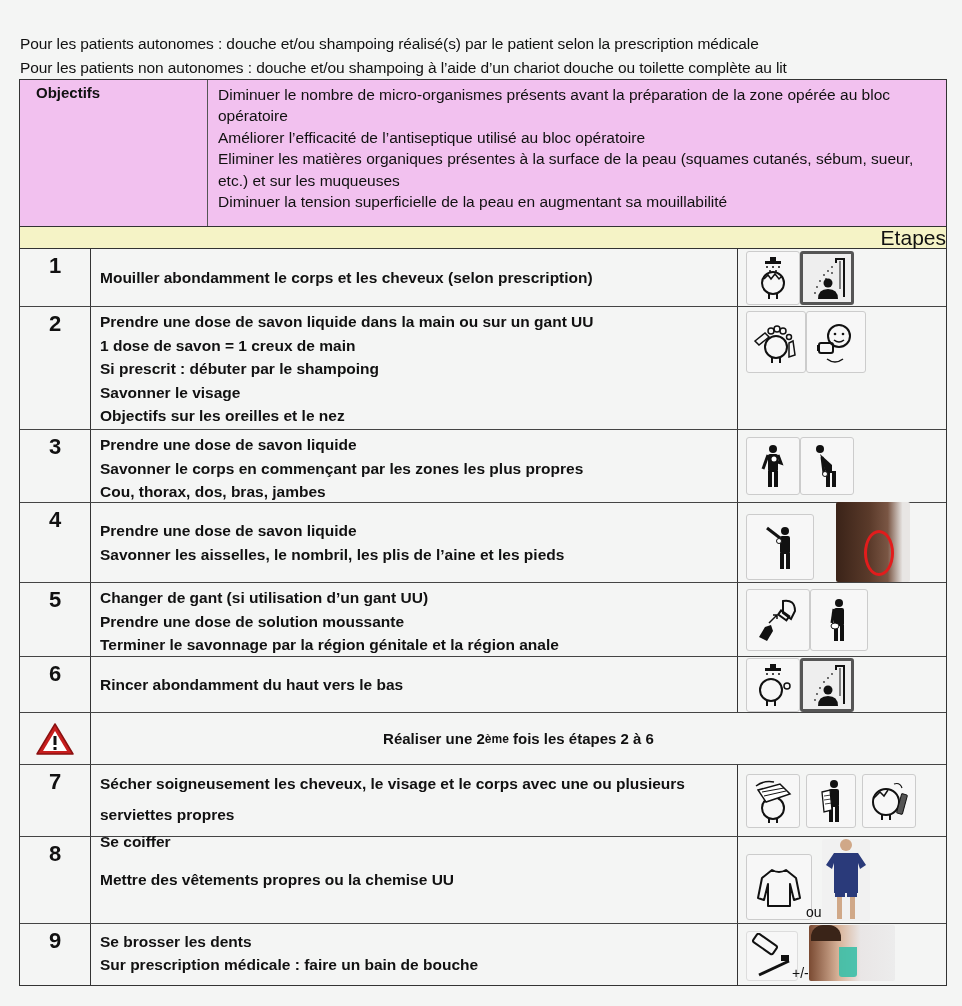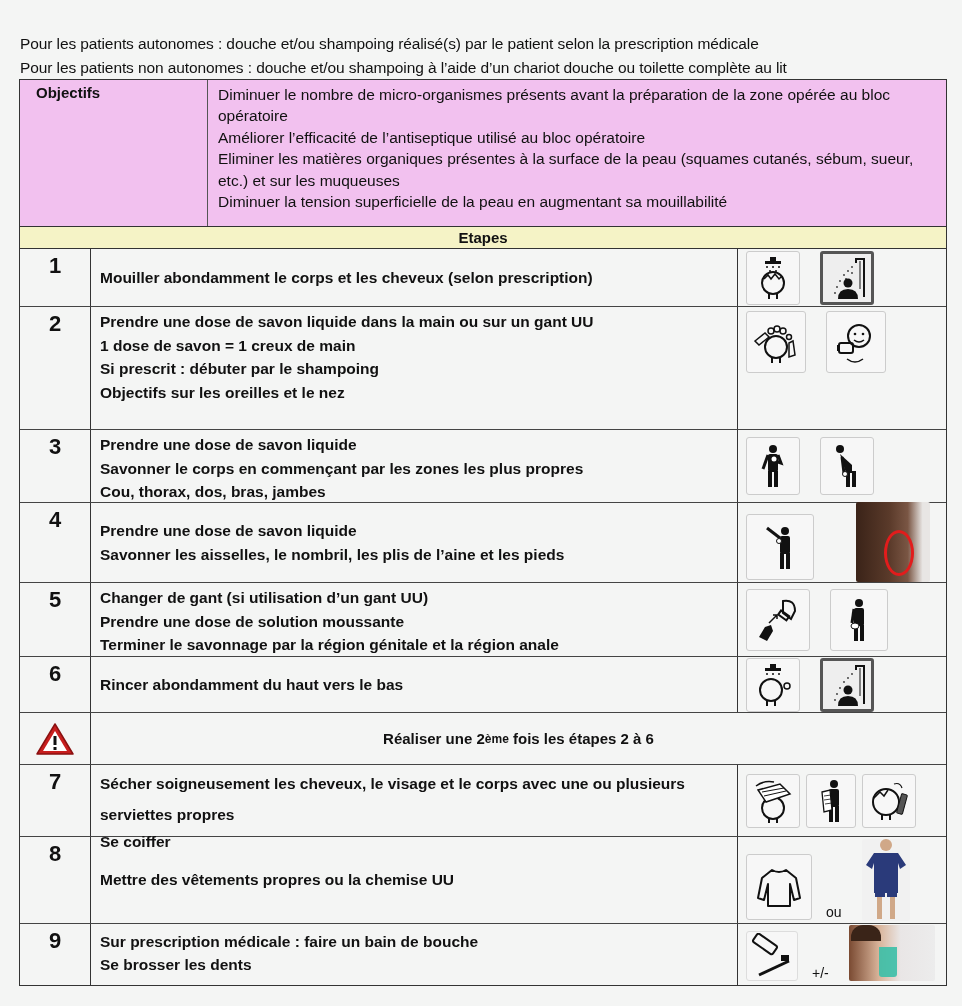--- a/index.html
+++ b/index.html
@@ -8,28 +8,28 @@
     font-family:"Liberation Sans", sans-serif; color:#111;
   }
   .intro { position:absolute; left:20px; font-size:15.5px; letter-spacing:-0.1px; white-space:nowrap;margin-top:24px; }
   .intro1 { top:11px; }
   .intro2 { top:35px; }
 
   .tbl { position:absolute; left:19px; top:79px; width:928px; border:1.5px solid #333; box-sizing:border-box; }
   .obj { display:flex; background:#f2c1ef; border-bottom:1px solid #333; height:147px; box-sizing:border-box;padding-left:6px; }
   .obj-head { width:182px; border-right:1px solid #555; box-sizing:border-box; padding:4px 10px; font-weight:bold; font-size:15px; }
   .obj-body { flex:1; padding:4px 10px; font-size:15.5px; line-height:21.4px; }
-  .etapes { background:#f5f3c6; text-align:center; font-weight:bold; font-size:15px; height:21px; line-height:21px; border-bottom:1px solid #333; }
+  .etapes { background:#f5f3c6; text-align:right; font-weight:normal; font-size:21px; height:21px; line-height:21px; border-bottom:1px solid #333; }
 
   .row { display:flex; border-bottom:1px solid #444; box-sizing:border-box; }
   .row:last-child { border-bottom:none; }
   .num { width:71px; border-right:1.5px solid #333; box-sizing:border-box; text-align:center; font-weight:bold; font-size:22px; padding-top:4px; }
   .txt { width:647px; border-right:1px solid #333; box-sizing:border-box; padding:3px 9px; font-size:15.5px; line-height:23.5px; display:flex; flex-direction:column;font-weight:bold; }
   .txt.center { justify-content:center; }
-  .imgs { flex:1; display:flex; align-items:center; gap:20px; padding:2px 8px; box-sizing:border-box; }
+  .imgs { flex:1; display:flex; align-items:center; gap:0; padding:2px 8px; box-sizing:border-box; }
   .warn-body { flex:1; display:flex; align-items:center; justify-content:center; font-weight:bold; font-size:15px; }
   .warn-body sup { font-size:12px; }
 
   .pic { width:54px; height:54px; border:1px solid #ccc; border-radius:3px; background:#f7f7f7; box-sizing:border-box; display:flex; align-items:center; justify-content:center; }
   .pic.framed { border:3px solid #555; background:#eee; }
   .pic svg { width:46px; height:46px; }
   .photo { width:62px; height:80px; border-radius:2px; }
   .small-label { font-size:14px; align-self:flex-end; margin-left:-6px; }
 </style>
 </head>
@@ -93,20 +93,21 @@
       </div>
     </div>
   </div>
 
   <div class="row" style="height:123px">
     <div class="num">2</div>
     <div class="txt">
       <div>Prendre une dose de savon liquide dans la main ou sur un gant UU</div>
       <div>1 dose de savon = 1 creux de main</div>
       <div>Si prescrit : débuter par le shampoing</div>
+      <div>Savonner le visage</div>
       <div>Objectifs sur les oreilles et le nez</div>
     </div>
     <div class="imgs" style="align-items:flex-start;padding-top:4px">
       <div class="pic" style="width:60px;height:62px">
         <svg viewBox="0 0 46 46">
             <circle cx="23" cy="28" r="11" fill="none" stroke="#111" stroke-width="2"></circle>
             <g fill="none" stroke="#111" stroke-width="1.5">
               <circle cx="18" cy="12" r="3"></circle>
               <circle cx="24" cy="10" r="3"></circle>
               <circle cx="30" cy="12" r="3"></circle>
@@ -333,22 +334,22 @@
             <rect x="15" y="58" width="5" height="22" fill="#d0a888"></rect>
             <rect x="28" y="58" width="5" height="22" fill="#d0a888"></rect>
           </svg>
       </div>
     </div>
   </div>
 
   <div class="row" style="height:61px">
     <div class="num">9</div>
     <div class="txt center" style="padding-bottom:6px">
+      <div>Se brosser les dents</div>
       <div>Sur prescription médicale : faire un bain de bouche</div>
-      <div>Se brosser les dents</div>
     </div>
     <div class="imgs" style="align-items:flex-end;padding-bottom:4px">
       <div class="pic" style="width:52px;height:50px;border-color:#ddd">
         <svg viewBox="0 0 46 46">
             <rect x="4" y="6" width="24" height="10" rx="2" transform="rotate(35 16 11)" fill="none" stroke="#111" stroke-width="2"></rect>
             <line x1="10" y1="42" x2="40" y2="28" stroke="#111" stroke-width="3"></line>
             <rect x="32" y="22" width="8" height="6" fill="#111"></rect>
           </svg>
       </div>
       <span class="small-label">+/-</span>

